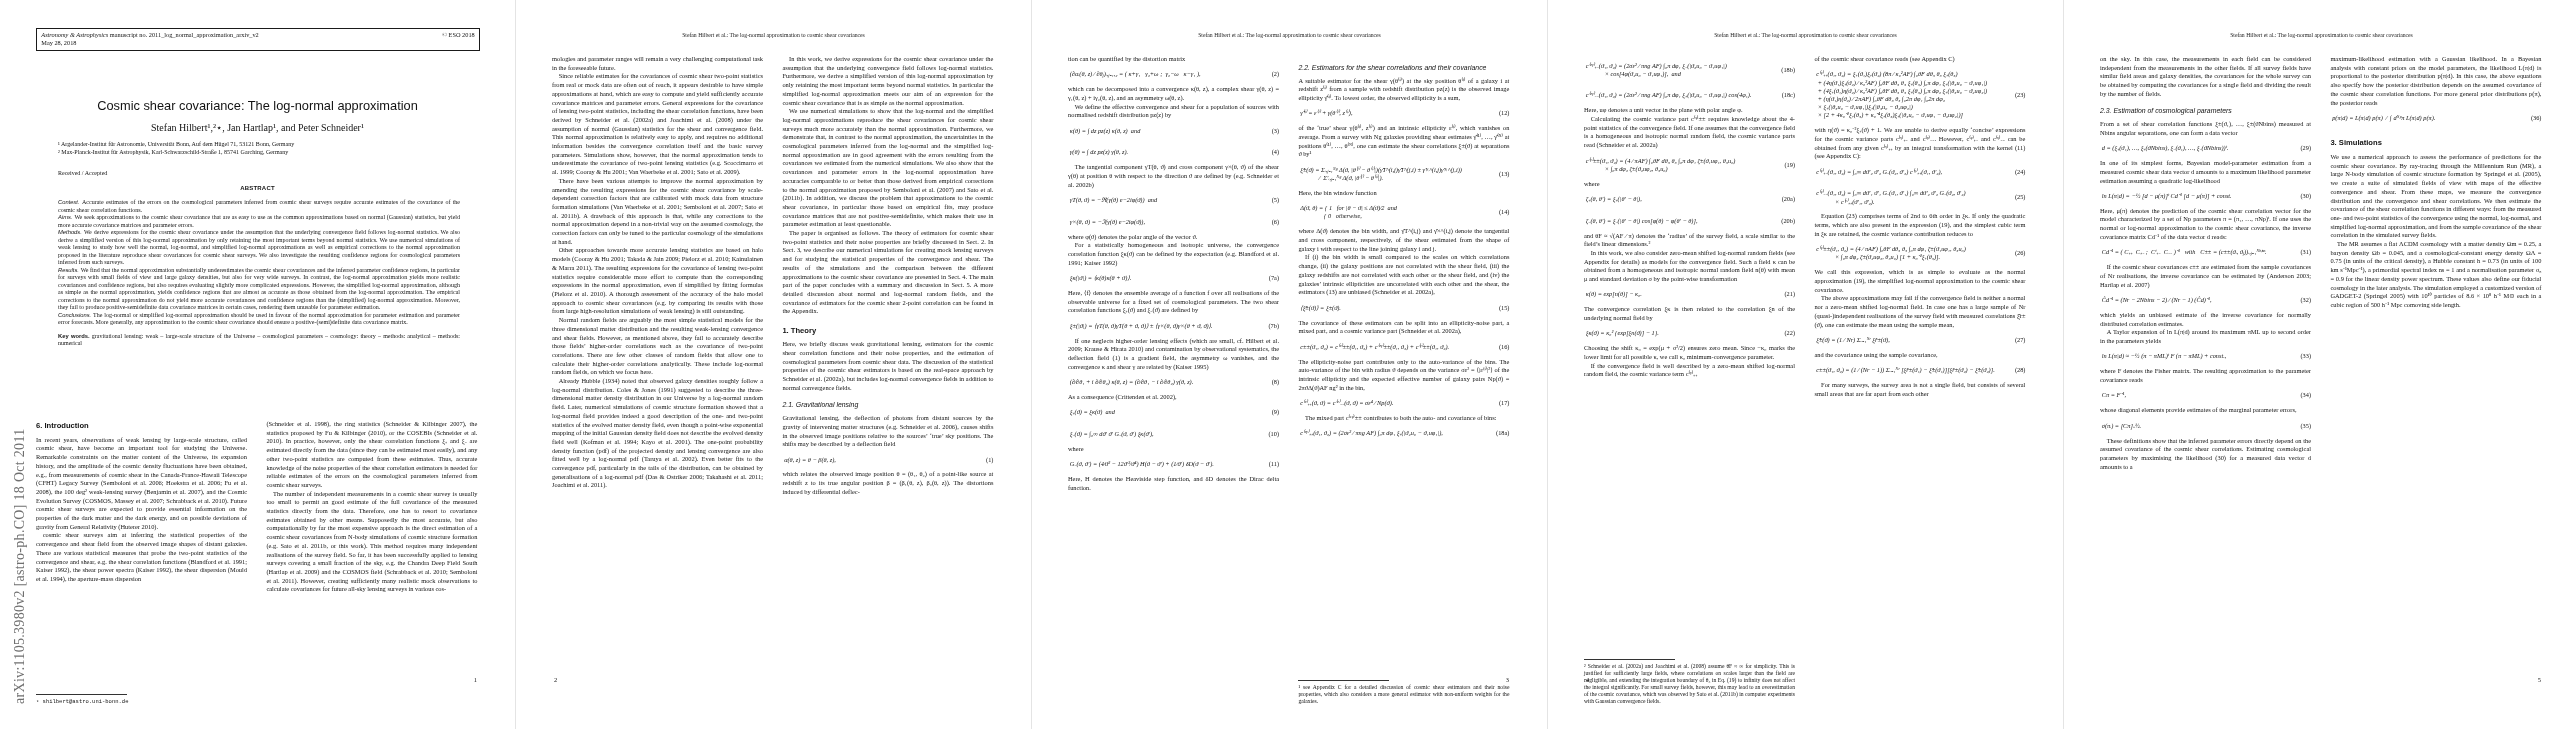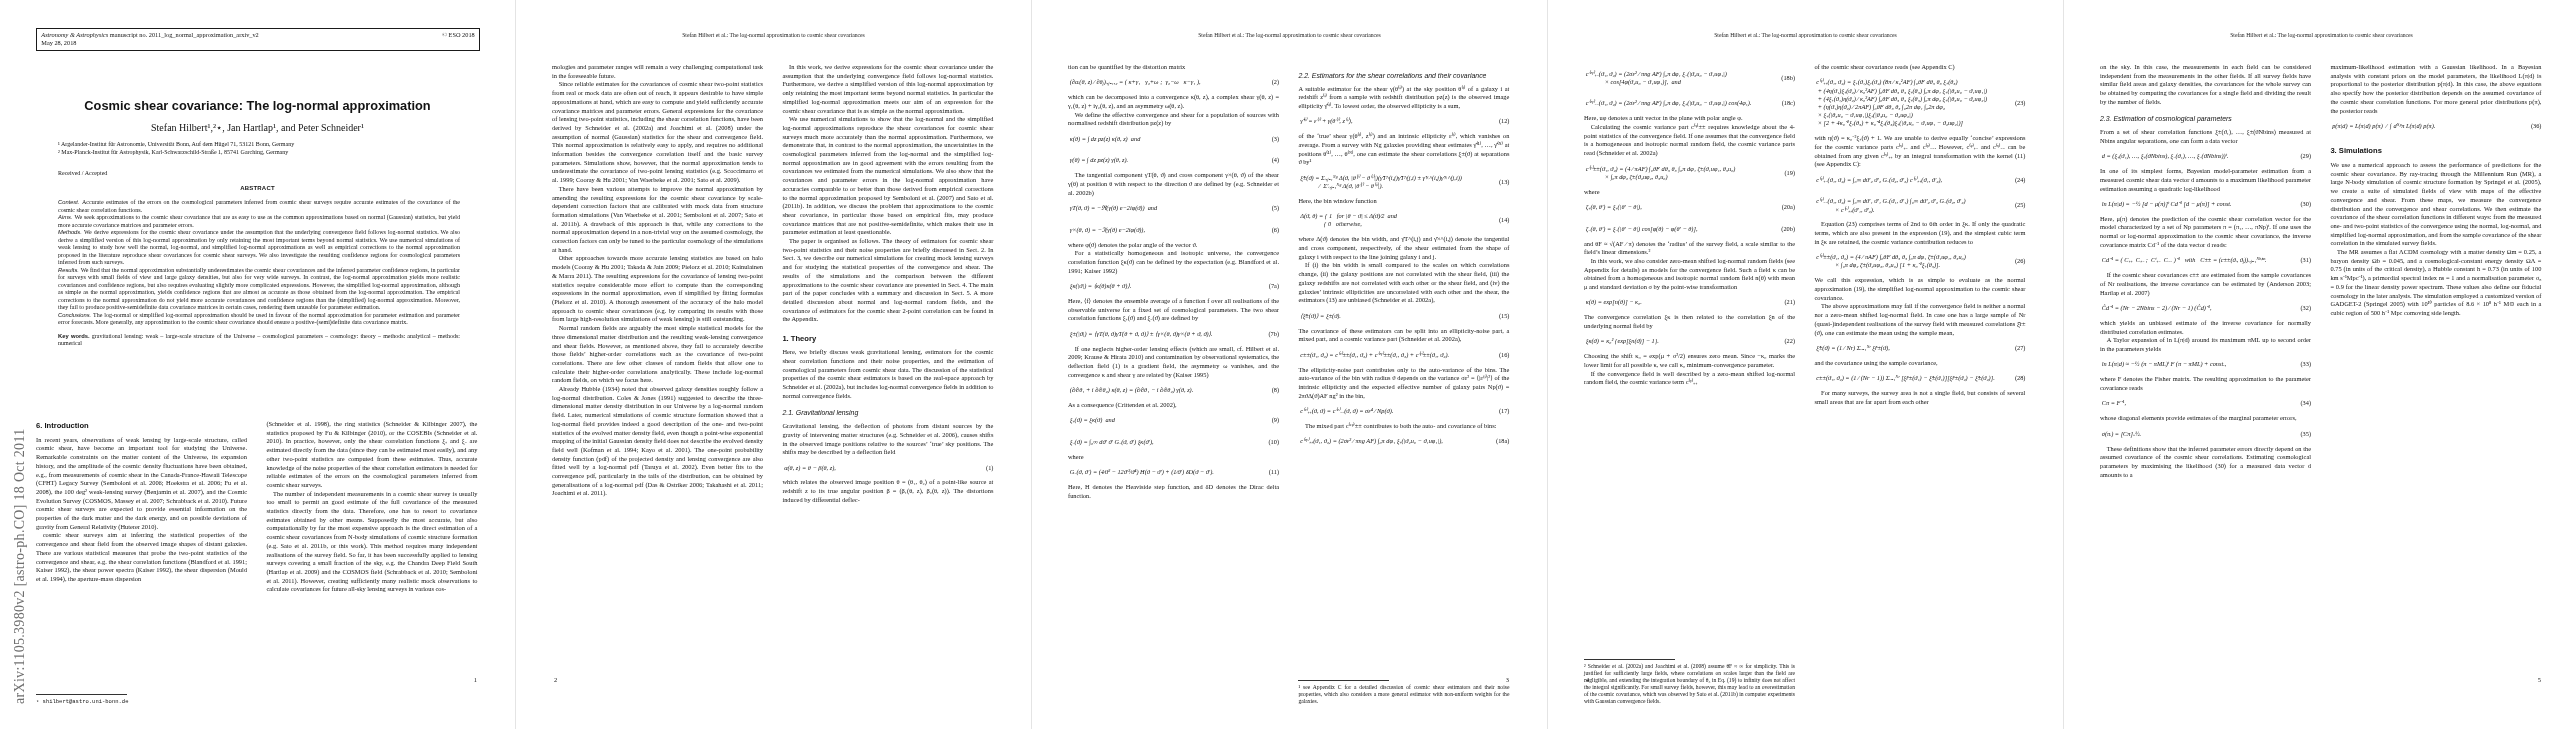--- a/index.html
+++ b/index.html
@@ -7,35 +7,35 @@
   .page{position:relative;flex:0 0 515px;width:515px;height:729px;background:#fff;overflow:hidden;}
   .page + .page{border-left:0.6px solid #e4e4e4;}
 
   
   .stamp{position:absolute;top:704px;left:12px;transform:rotate(-90deg);transform-origin:0 0;
          white-space:nowrap;font-size:14px;letter-spacing:0.3px;color:#6f6f6f;font-family:"Liberation Serif",serif;}
   .headerbox{position:absolute;top:28px;left:36px;width:444px;border:0.6px solid #1a1a1a;
              padding:1.8px 4.3px 2.4px 4.3px;font-size:6.3px;line-height:8.5px;box-sizing:border-box;}
   .hb-row{display:flex;justify-content:space-between;}
   .title{position:absolute;top:89px;left:0;right:0;text-align:center;
-         font-family:"Liberation Sans",sans-serif;font-weight:bold;font-size:12.8px;}
+         font-family:"Liberation Sans",sans-serif;font-weight:normal;font-size:12.8px;}
   .authors{position:absolute;top:122px;left:0;right:0;text-align:center;font-size:10px;}
   .affils{position:absolute;top:141px;left:58px;width:402px;font-size:6px;line-height:7.6px;}
   .received{position:absolute;top:170px;left:58px;font-size:6px;}
   .absheader{position:absolute;top:185px;left:0;right:0;text-align:center;
              font-family:"Liberation Sans",sans-serif;font-weight:bold;font-size:6px;letter-spacing:0.2px;}
   .front{position:absolute;top:199px;left:58px;width:402px;}
   .apara{margin:0;text-align:justify;font-size:6px;line-height:7.5px;}
   .alabel{font-family:"Liberation Sans",sans-serif;font-style:italic;font-size:5.8px;}
   .kw{margin:6px 0 0 0;text-align:justify;font-size:6px;line-height:7.5px;}
   .kwlabel{font-family:"Liberation Sans",sans-serif;font-weight:bold;font-size:5.8px;}
 
   
   .runhead{position:absolute;top:32px;left:0;right:0;text-align:center;font-size:5.7px;color:#222;}
-  .pbody{position:absolute;left:36px;width:442px;top:63px;bottom:23px;}
+  .pbody{position:absolute;left:36px;width:442px;top:55px;bottom:23px;}
   .p1body{position:absolute;left:36px;width:442px;top:420px;bottom:23px;}
   .cols{display:flex;gap:19.4px;height:100%;}
   .col{width:211px;display:flex;flex-direction:column;}
   .para{margin:0;text-align:justify;font-size:6.4px;line-height:8.7px;text-indent:6.7px;}
   .para.ni{text-indent:0;}
   .h1{font-family:"Liberation Sans",sans-serif;font-weight:bold;font-size:7.6px;margin:9.7px 0 5.5px 0;}
   .h1.first{margin-top:1.2px;}
   .h2{font-family:"Liberation Sans",sans-serif;font-style:italic;font-size:6.9px;margin:8.5px 0 4.9px 0;line-height:8.2px;}
   .eq{display:flex;align-items:center;margin:6.7px 0;font-size:6.3px;line-height:8.2px;}
   .eq-body{white-space:pre-wrap;flex:1;font-style:italic;padding-left:1.8px;}

